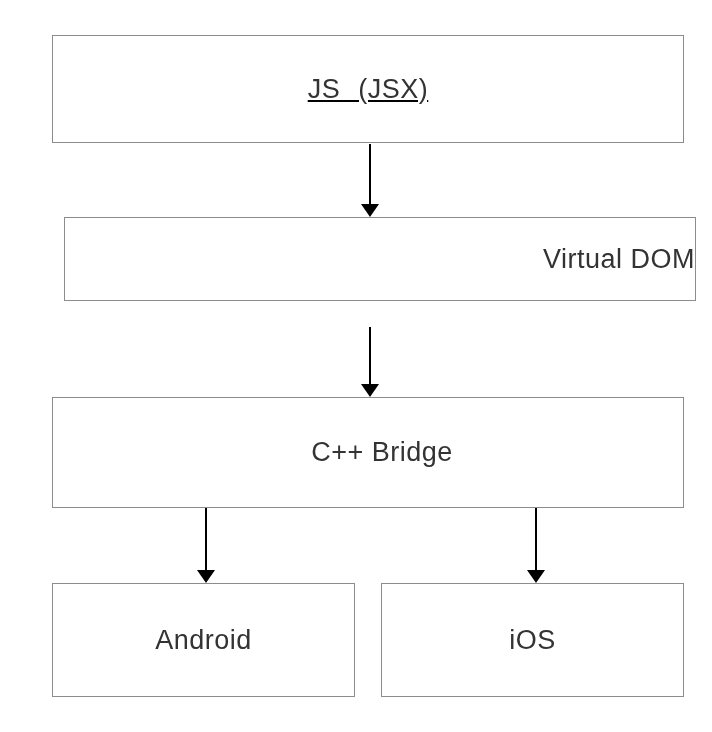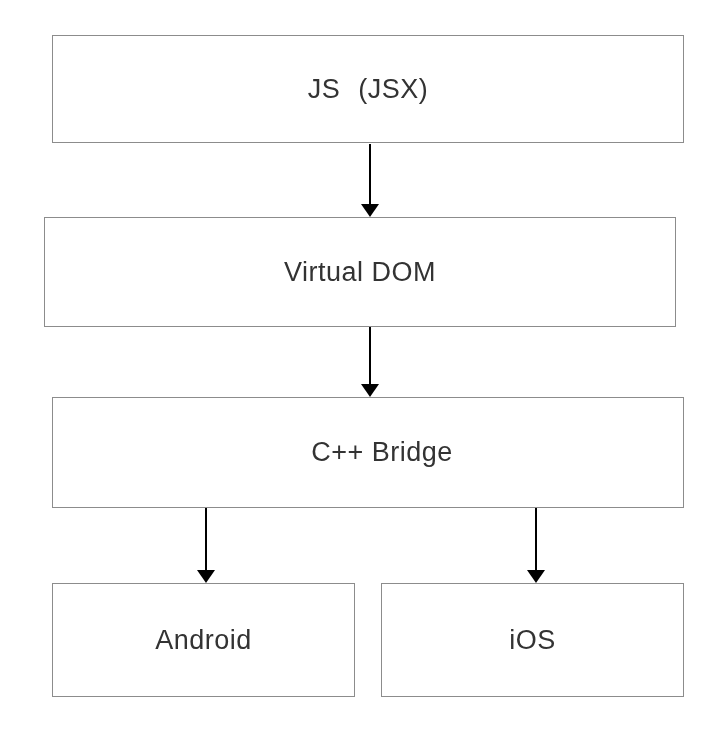--- a/index.html
+++ b/index.html
@@ -27,22 +27,22 @@
   .node-label {
     font-size: 27px;
     color: #333333;
     letter-spacing: 0.5px;
     white-space: nowrap;
   }
   .wide-space {
     word-spacing: 10px;
   }
   
-  .node-js          { left: 52px;  top: 35px;  width: 632px; height: 108px; }
-  .node-virtual-dom { left: 44px;  top: 217px; width: 632px; height: 110px; }
+  .node-js          { left: 52px;  top: 35px;  width: 632px; height: 108px; text-decoration: underline; }
+  .node-virtual-dom { left: 64px;  top: 217px; width: 632px; height: 84px; justify-content: flex-end; }
   .node-cpp-bridge  { left: 52px;  top: 397px; width: 632px; height: 111px; padding-left: 28px; }
   .node-android     { left: 52px;  top: 583px; width: 303px; height: 114px; }
   .node-ios         { left: 381px; top: 583px; width: 303px; height: 114px; }
 
   
   .arrow {
     position: absolute;
     display: flex;
     flex-direction: column;
     align-items: center;

